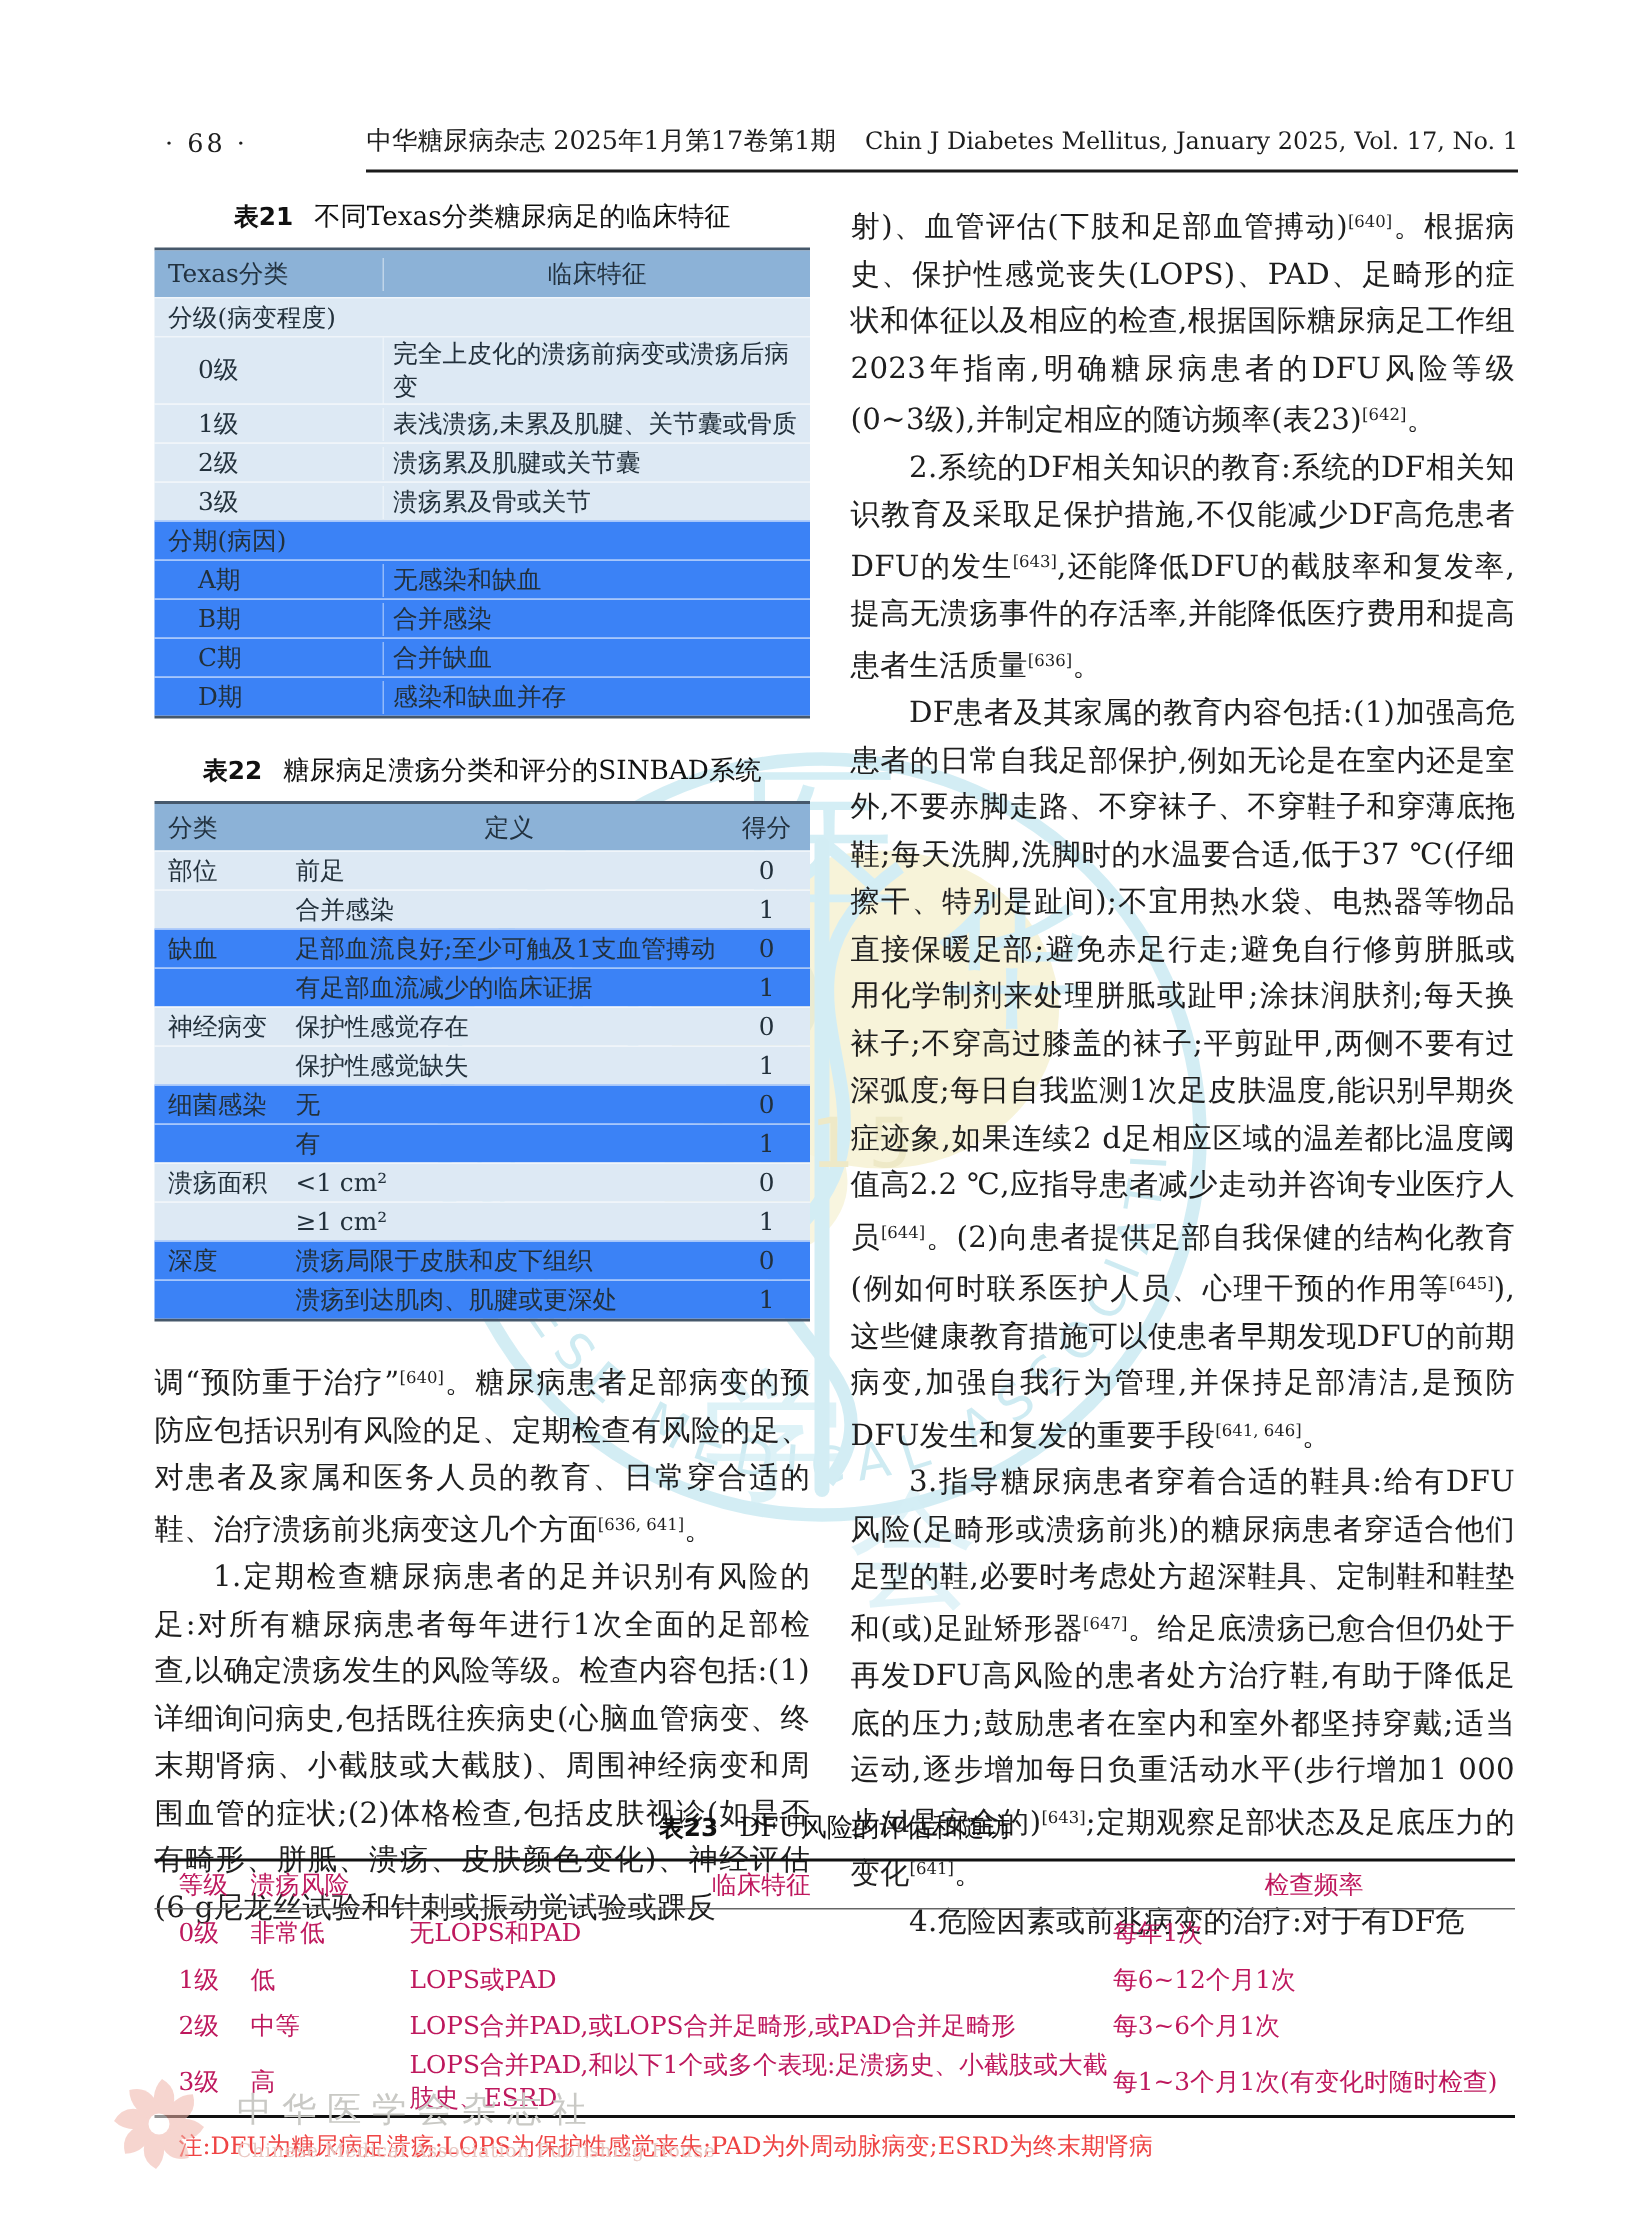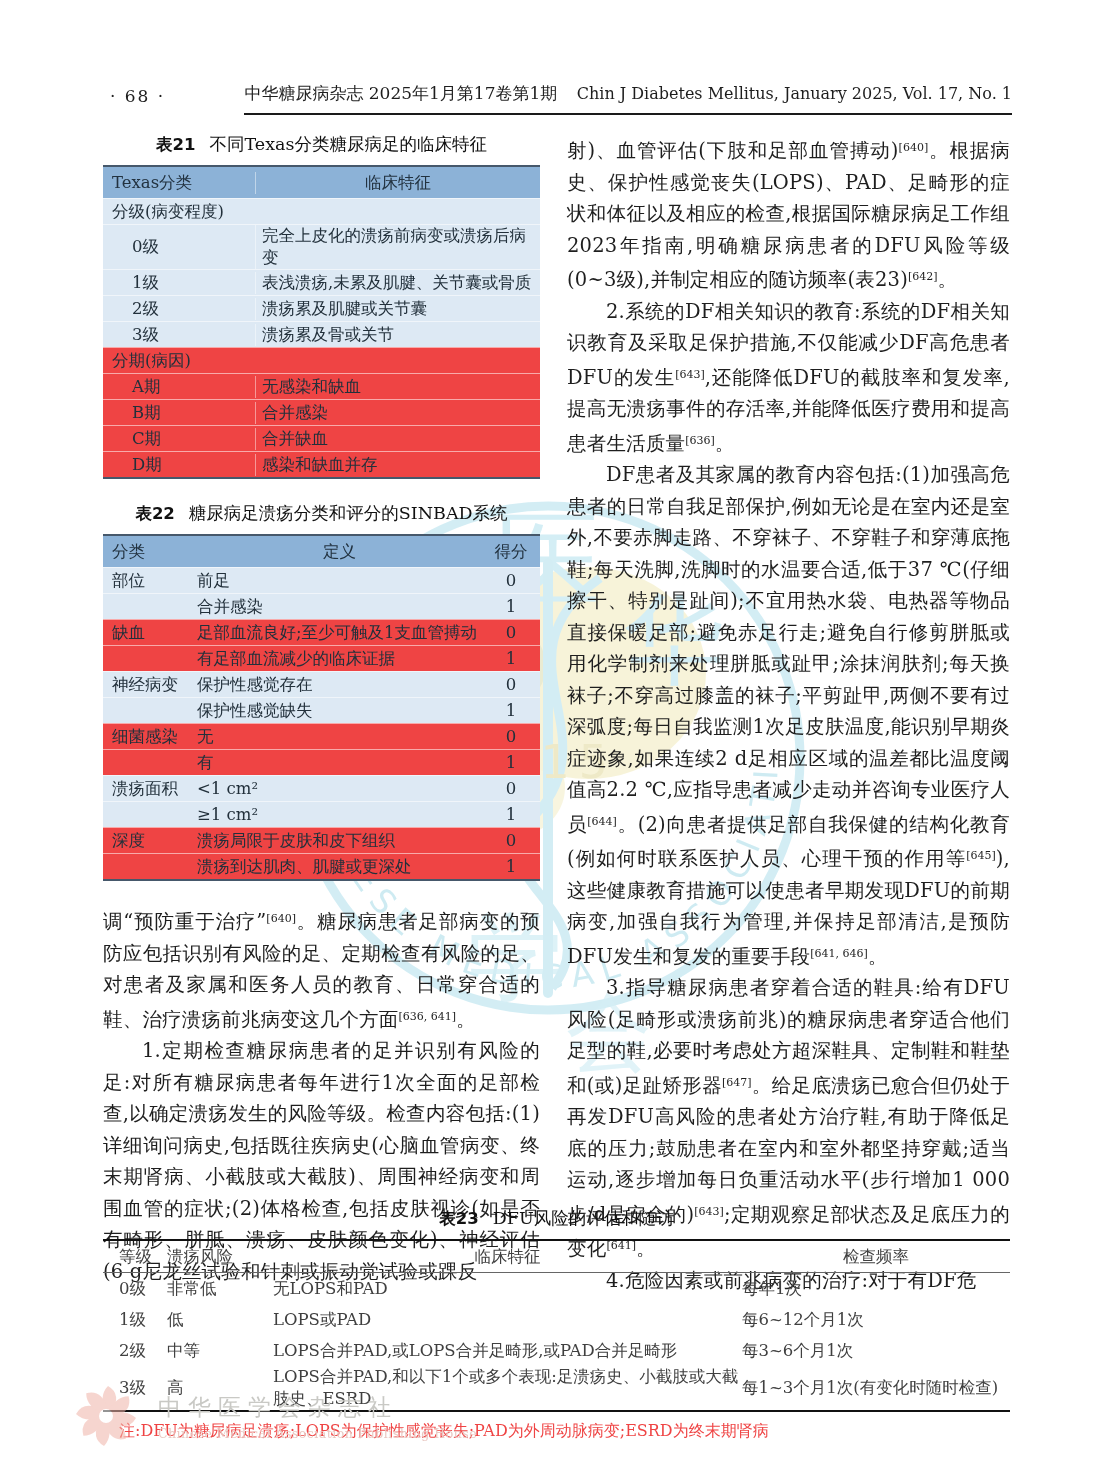--- a/index.html
+++ b/index.html
@@ -26,38 +26,38 @@
   .body-text.noindent{text-indent:0;}
   .body-text sup{font-size:11px;vertical-align:6px;letter-spacing:0;}
   
   .tbl-caption{text-align:center;font-size:17.5px;margin:0 0 9px 0;color:#111;}
   .tbl-caption .lab{font-weight:700;margin-right:14px;font-family:"DejaVu Sans","Liberation Sans",sans-serif;font-size:16.5px;}
   .stable{width:100%;border-top:2px solid #46586b;border-bottom:2px solid #46586b;font-size:16.5px;color:#22303b;}
   .trow{display:flex;align-items:center;min-height:25px;}
   .trow.thead{background:#8cb2d7;min-height:31px;color:#223240;}
   .trow.total{background:#97b9dc;min-height:29px;border-top:1px solid rgba(255,255,255,.8);}
   .bg-blue{background:#dde9f4;}
-  .bg-green{background:#ef4444;}
+  .bg-green{background:#3b82f6;}
   .trow+.trow{border-top:1px solid rgba(255,255,255,.55);}
   
   .t21 .c1{width:152px;flex:none;padding-left:9px;box-sizing:border-box;}
   .t21 .c2{flex:1;padding-left:6px;border-left:1px solid rgba(255,255,255,.45);}
   .t21 .thead .c1{padding-left:9px;}
   .t21 .item .c1{padding-left:29px;}
   .t21 .thead .c2{text-align:center;padding-left:0;}
   
   .t22 .c1{width:90px;flex:none;padding-left:9px;box-sizing:border-box;}
   .t22 .c2{flex:1;padding-left:4px;}
   .t22 .c3{width:58px;flex:none;text-align:center;}
   .t22 .thead .c2{text-align:center;}
   .t22 .total .c1{padding-left:9px;}
   .tbl-block{margin-bottom:22px;}
   
   .t23-wrap{position:absolute;left:103px;top:1206px;width:907px;}
-  .t23{width:100%;border-top:2.5px solid #111;border-bottom:2.5px solid #111;font-size:16.5px;color:#404040;}
+  .t23{width:100%;border-top:2.5px solid #111;border-bottom:2.5px solid #111;font-size:16.5px;color:#be185d;}
   .t23 .trow{min-height:31px;border-top:none;}
   .t23 .thead23{min-height:31px;border-bottom:1px solid #666;display:flex;align-items:center;}
   .t23 .cA{width:64px;flex:none;padding-left:16px;box-sizing:border-box;}
   .t23 .cB{width:106px;flex:none;}
   .t23 .cC{flex:1;}
   .t23 .cD{width:268px;flex:none;}
   .t23 .thead23 .cC{text-align:center;}
   .t23 .thead23 .cD{text-align:center;}
   .t23-note{font-size:16px;margin-top:9px;padding-left:16px;color:#ef4444;}
   

